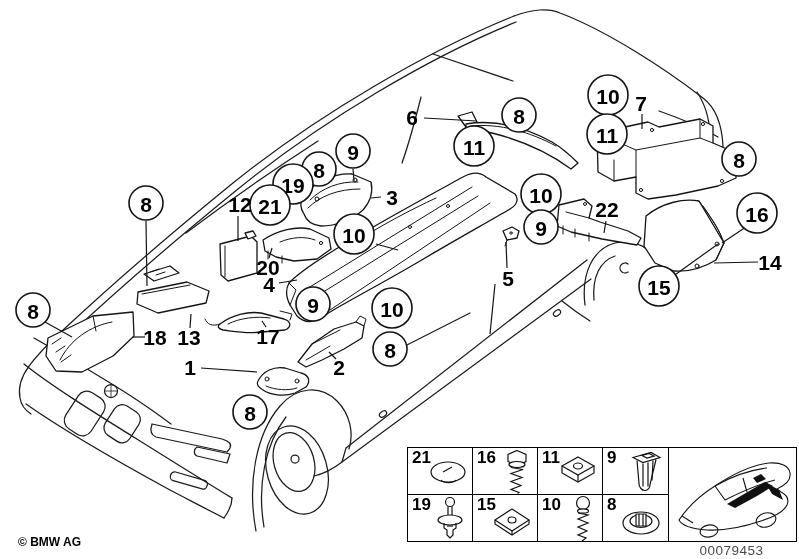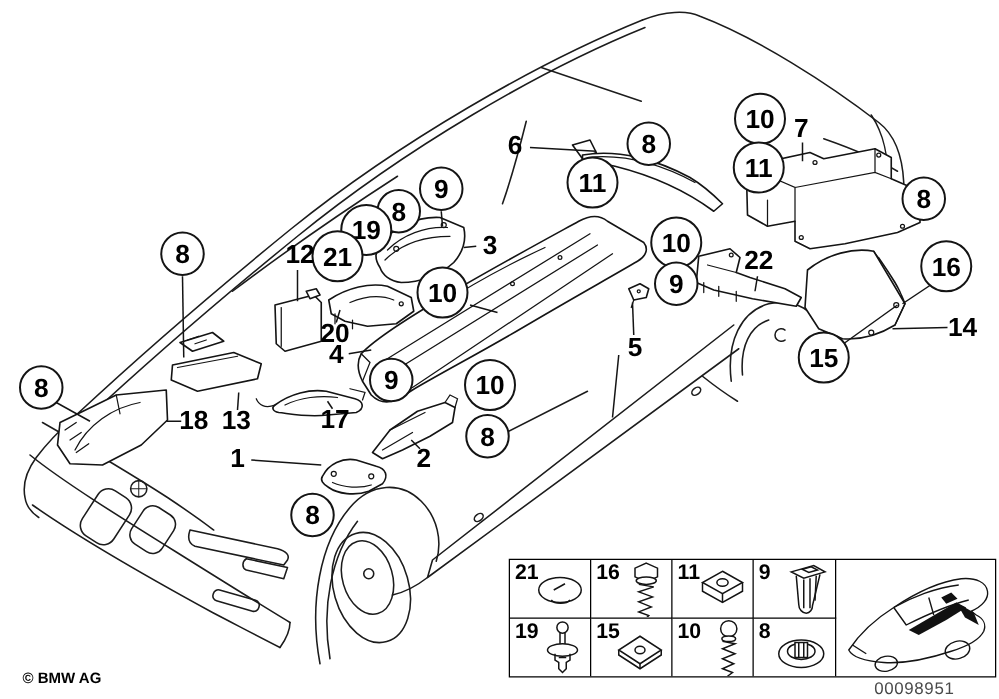--- a/index.html
+++ b/index.html
@@ -409,13 +409,13 @@
         <ellipse cx="24" cy="19" rx="18" ry="11"></ellipse>
         <ellipse cx="24" cy="17" rx="11" ry="6.5"></ellipse>
         <path d="M19,10 L29,10 L29,22 L19,22 Z"></path>
         <path d="M22,10 L22,22 M26,10 L26,22" fill="none"></path>
       </g>
     </svg>
   </div>
 </div>
 
 <div class="copyright">© BMW AG</div>
-<div class="partnum">00098951</div>
+<div class="partnum">00079453</div>
 
 </body></html>

